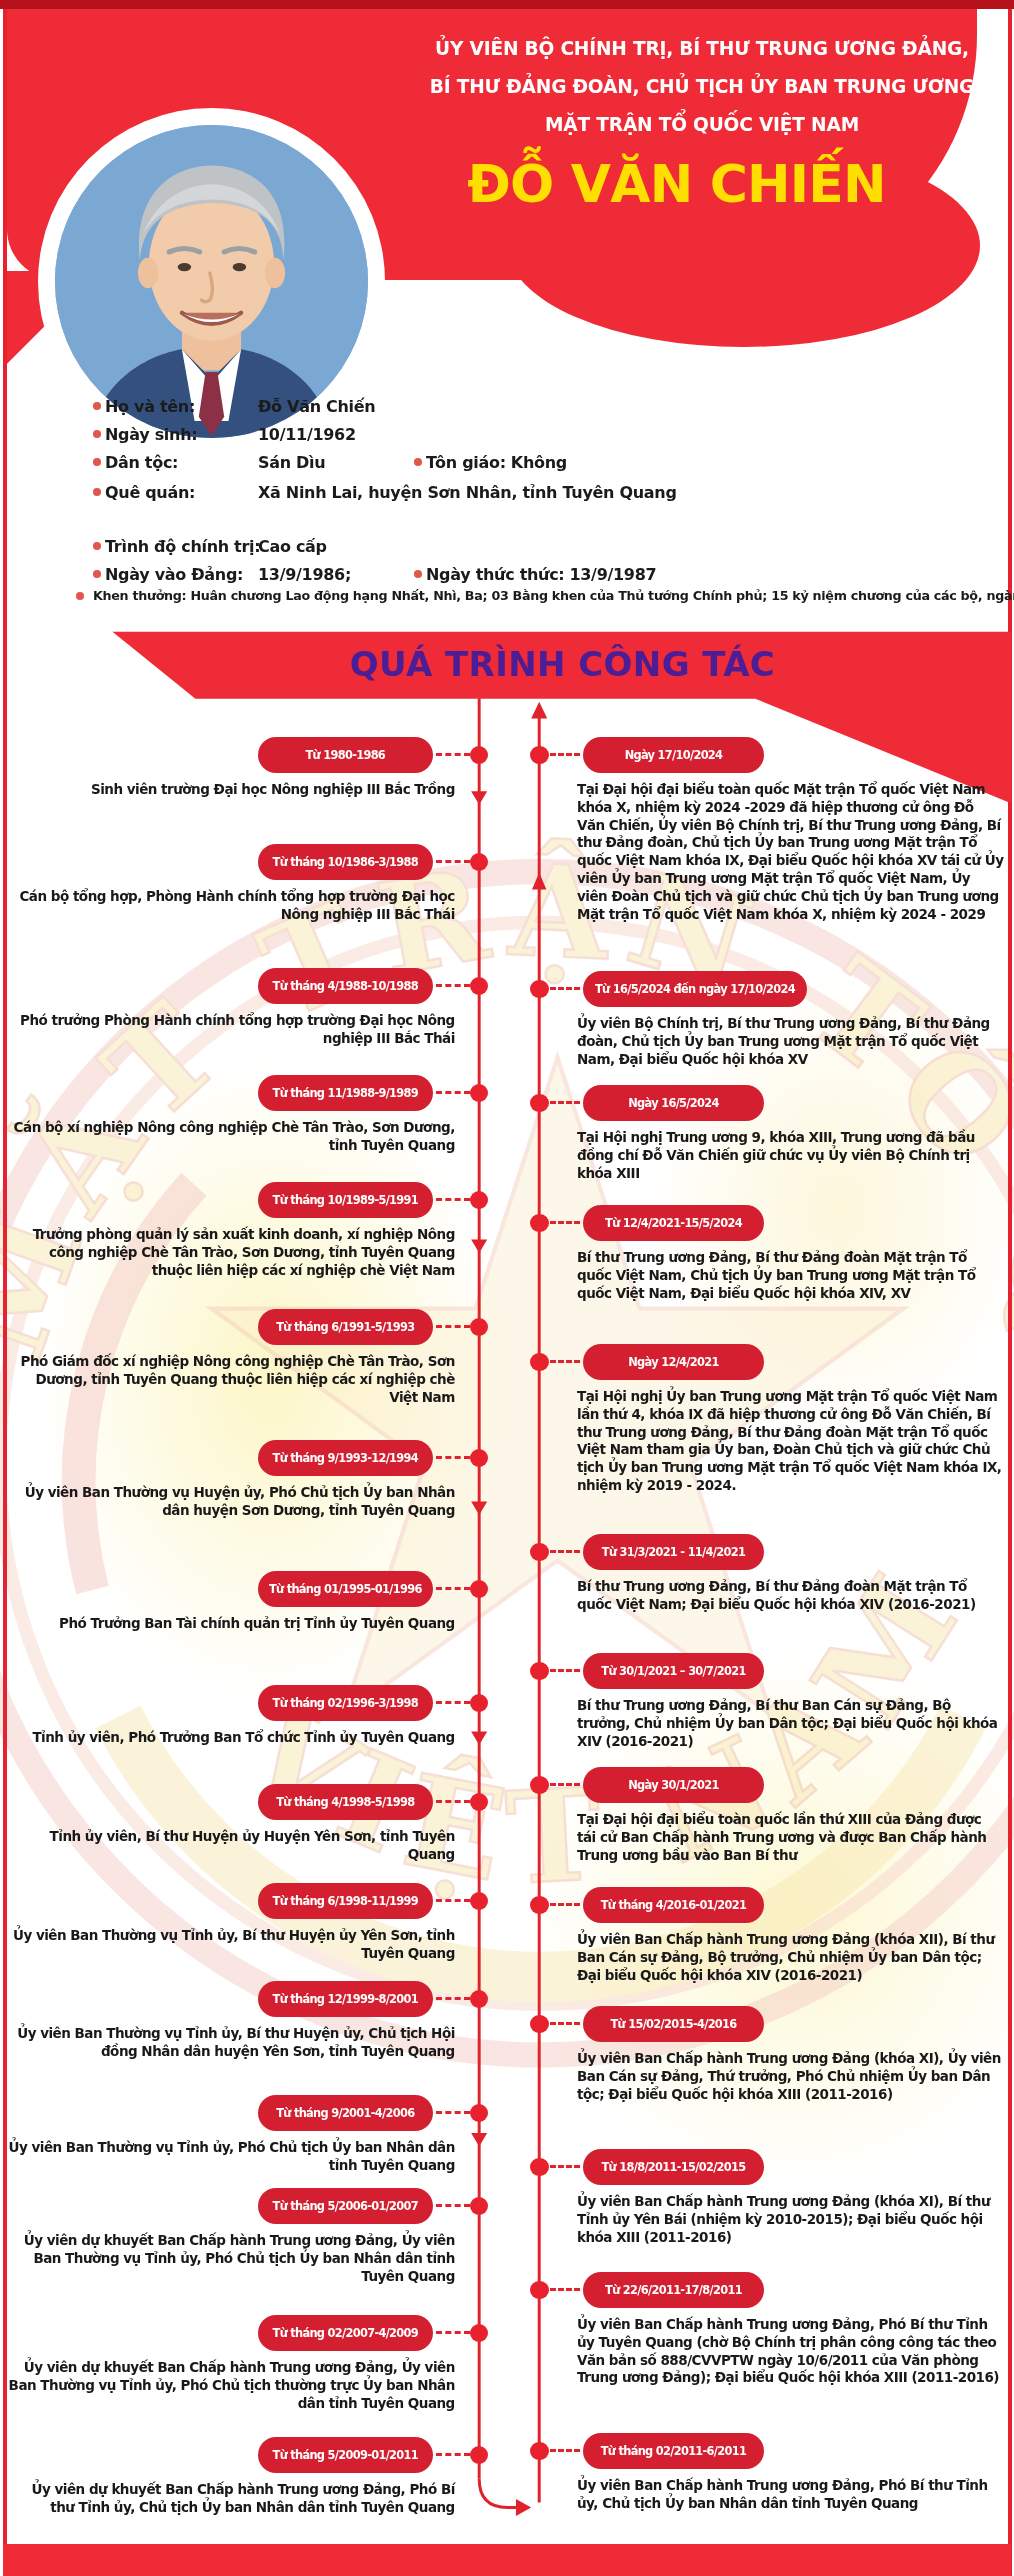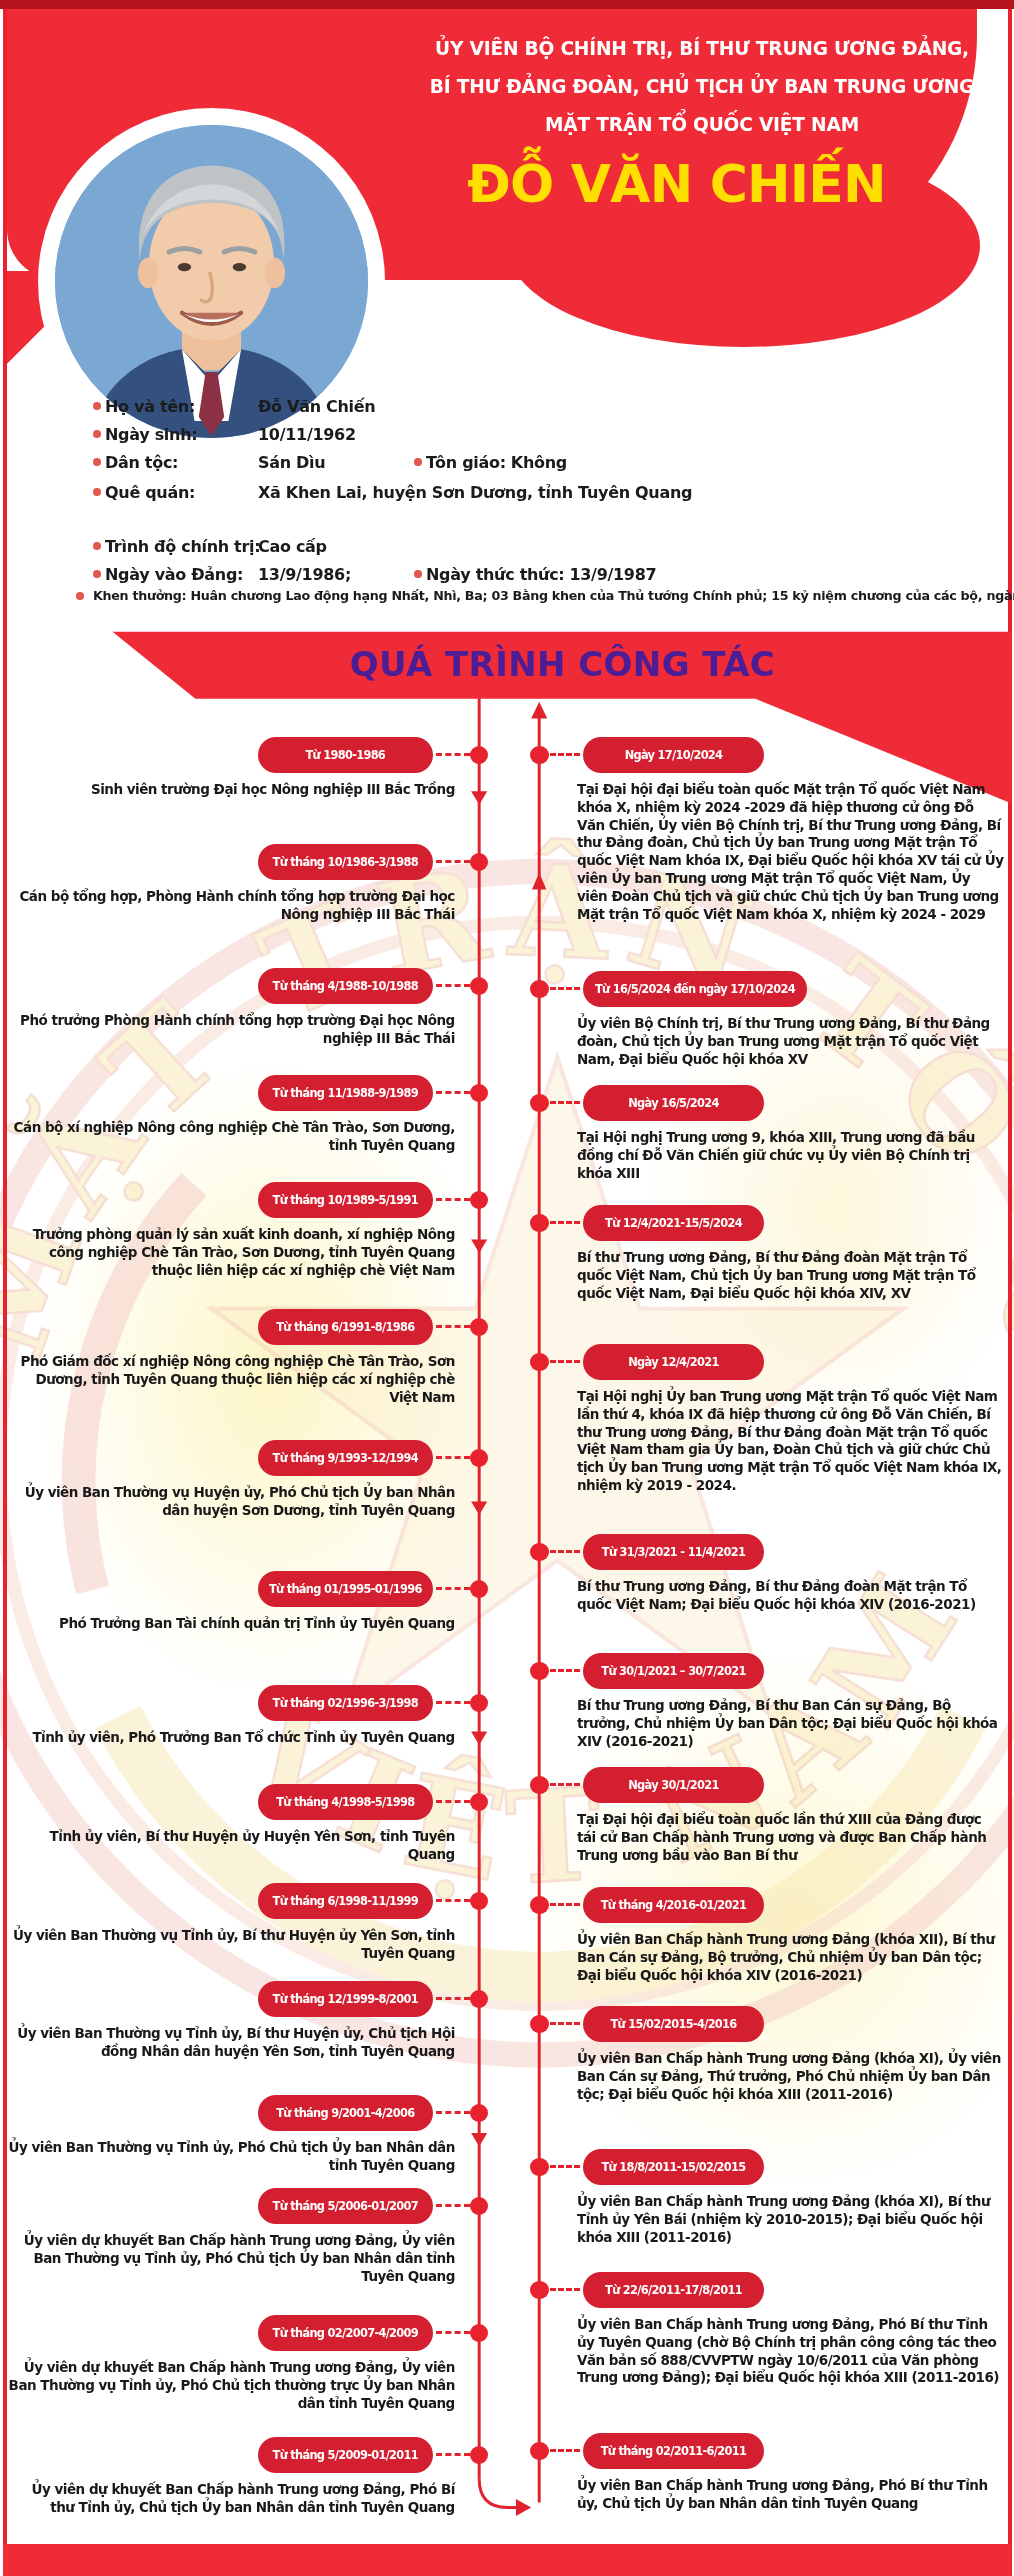--- a/index.html
+++ b/index.html
@@ -152,21 +152,21 @@
         <span class="p-bullet"></span>
         <span class="p-label">Dân tộc:</span>
         <span class="p-value">Sán Dìu</span>
         <span class="p-bullet p-bullet2"></span>
         <span class="p-extra"><span>Tôn giáo:</span><span>Không</span></span>
       </div>
 
       <div class="p-row" style="top: 455px; margin-top: 28px;">
         <span class="p-bullet"></span>
         <span class="p-label">Quê quán:</span>
-        <span class="p-value">Xã Khen Lai, huyện Sơn Dương, tỉnh Tuyên Quang</span>
+        <span class="p-value">Xã Ninh Lai, huyện Sơn Nhân, tỉnh Tuyên Quang</span>
 
       </div>
 
 
       <div class="p-row" style="top: 537px;">
         <span class="p-bullet"></span>
         <span class="p-label">Trình độ chính trị:</span>
         <span class="p-value">Cao cấp</span>
 
       </div>
@@ -248,21 +248,21 @@
         <div class="t-pill">
           <span>Từ tháng 10/1989-5/1991</span>
         </div>
         <div class="t-text">Trưởng phòng quản lý sản xuất kinh doanh, xí nghiệp Nông công nghiệp Chè Tân Trào, Sơn Dương, tỉnh Tuyên Quang thuộc liên hiệp các xí nghiệp chè Việt Nam</div>
       </div>
 
       <div class="t-item t-left" style="top: 1309px;">
         <div class="t-dash"></div>
         <div class="t-dot"></div>
         <div class="t-pill">
-          <span>Từ tháng 6/1991-8/1986</span>
+          <span>Từ tháng 6/1991-5/1993</span>
         </div>
         <div class="t-text">Phó Giám đốc xí nghiệp Nông công nghiệp Chè Tân Trào, Sơn Dương, tỉnh Tuyên Quang thuộc liên hiệp các xí nghiệp chè Việt Nam</div>
       </div>
 
       <div class="t-item t-left" style="top: 1440px;">
         <div class="t-dash"></div>
         <div class="t-dot"></div>
         <div class="t-pill">
           <span>Từ tháng 9/1993-12/1994</span>
         </div>

